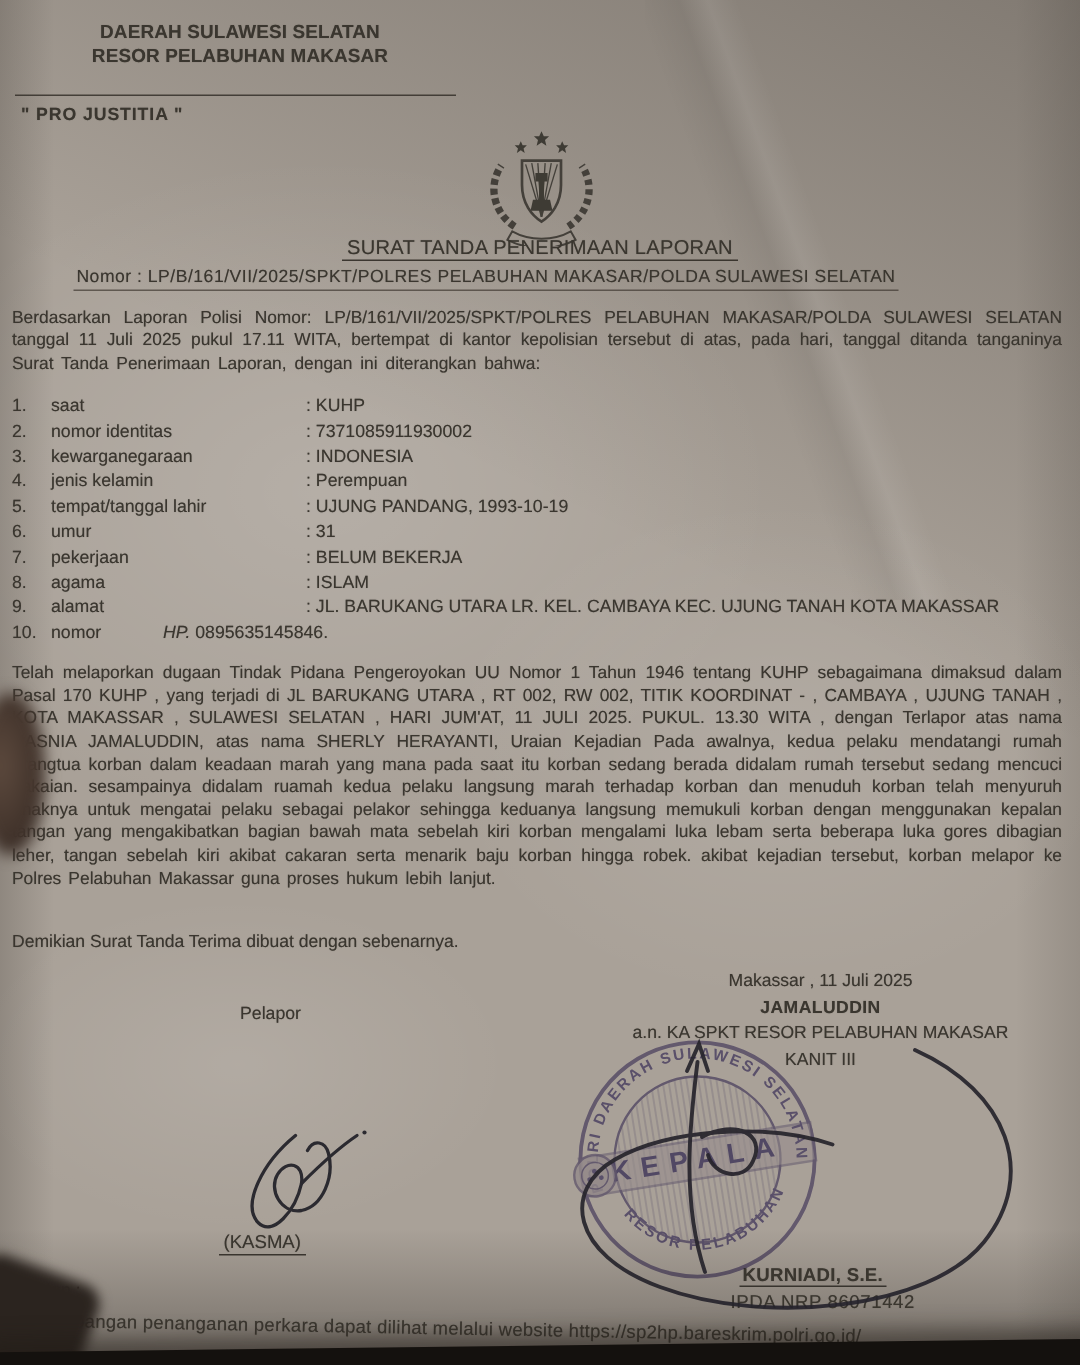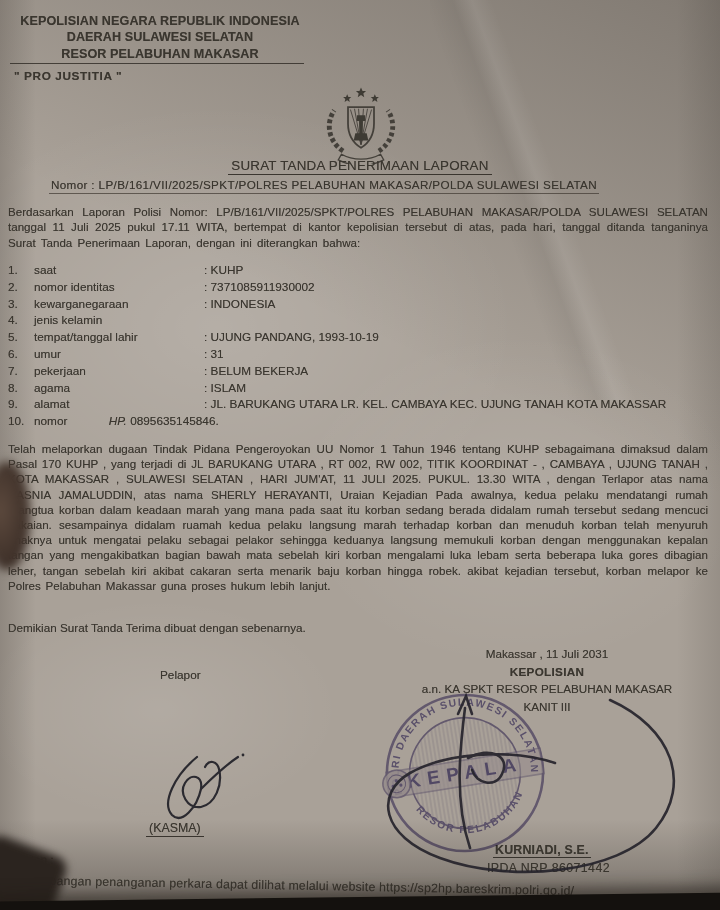--- a/index.html
+++ b/index.html
@@ -65,21 +65,20 @@
           background:linear-gradient(250deg, rgba(255,255,255,0) 58%, rgba(255,255,255,.07) 62%, rgba(0,0,0,.05) 66%, rgba(0,0,0,0) 72%);
           z-index:1;pointer-events:none;}
 </style>
 </head>
 <body>
 
 <div class="photo">
   <div class="abs crease"></div>
 
   <div class="abs hdr txt">
-    <div>KEPOLISIAN NEGARA REPUBLIK INDONESIA</div>
     <div>DAERAH SULAWESI SELATAN</div>
     <div>RESOR PELABUHAN MAKASAR</div>
   </div>
   <div class="abs hdr-rule"></div>
   <div class="abs projust txt">" PRO JUSTITIA "</div>
 
   <div class="abs emblem">
     <svg width="98" height="78" viewBox="0 0 120 96">
       <g fill="#3e3b34" stroke="none">
         <path transform="translate(60,8) scale(1.25)" d="M0,-5 L1.5,-1.6 5,-1.6 2.3,0.9 3.2,4.6 0,2.4 -3.2,4.6 -2.3,0.9 -5,-1.6 -1.5,-1.6 Z"></path>
@@ -125,20 +124,21 @@
       <span class="v">: 7371085911930002</span>
     </div>
     <div class="idrow">
       <span>3.</span>
       <span>kewarganegaraan</span>
       <span class="v">: INDONESIA</span>
     </div>
     <div class="idrow">
       <span>4.</span>
       <span>jenis kelamin</span>
+      <span class="v">: Perempuan</span>
     </div>
     <div class="idrow">
       <span>5.</span>
       <span>tempat/tanggal lahir</span>
       <span class="v">: UJUNG PANDANG, 1993-10-19</span>
     </div>
     <div class="idrow">
       <span>6.</span>
       <span>umur</span>
       <span class="v">: 31</span>
@@ -162,22 +162,22 @@
       <span class="num">10.</span><span>nomor </span><span class="it">HP.</span><span> 0895635145846.</span>
     </div>
   </div>
 
   <div class="abs bodytext txt">Telah melaporkan dugaan Tindak Pidana Pengeroyokan UU Nomor 1 Tahun 1946 tentang KUHP sebagaimana dimaksud dalam Pasal 170 KUHP , yang terjadi di JL BARUKANG UTARA , RT 002, RW 002, TITIK KOORDINAT - , CAMBAYA , UJUNG TANAH , KOTA MAKASSAR , SULAWESI SELATAN , HARI JUM'AT, 11 JULI 2025. PUKUL. 13.30 WITA , dengan Terlapor atas nama HASNIA JAMALUDDIN, atas nama SHERLY HERAYANTI, Uraian Kejadian Pada awalnya, kedua pelaku mendatangi rumah orangtua korban dalam keadaan marah yang mana pada saat itu korban sedang berada didalam rumah tersebut sedang mencuci pakaian. sesampainya didalam ruamah kedua pelaku langsung marah terhadap korban dan menuduh korban telah menyuruh anaknya untuk mengatai pelaku sebagai pelakor sehingga keduanya langsung memukuli korban dengan menggunakan kepalan tangan yang mengakibatkan bagian bawah mata sebelah kiri korban mengalami luka lebam serta beberapa luka gores dibagian leher, tangan sebelah kiri akibat cakaran serta menarik baju korban hingga robek. akibat kejadian tersebut, korban melapor ke Polres Pelabuhan Makassar guna proses hukum lebih lanjut.</div>
 
   <div class="abs closing txt">Demikian Surat Tanda Terima dibuat dengan sebenarnya.</div>
 
   <div class="abs pelapor txt">Pelapor</div>
   <div class="abs signblock txt">
-    <div>Makassar , 11 Juli 2031</div>
-    <div class="b">KEPOLISIAN</div>
+    <div>Makassar , 11 Juli 2025</div>
+    <div class="b">JAMALUDDIN</div>
     <div>a.n. KA SPKT RESOR PELABUHAN MAKASAR</div>
     <div>KANIT III</div>
   </div>
 
   <div class="abs stamp">
     <svg width="168" height="164" viewBox="0 0 170 166">
       <defs>
         <pattern id="vl" width="4" height="8" patternUnits="userSpaceOnUse">
           <line x1="2" y1="0" x2="2" y2="8" stroke="#7d72a6" stroke-width="0.7" opacity="0.5"></line>
         </pattern>

